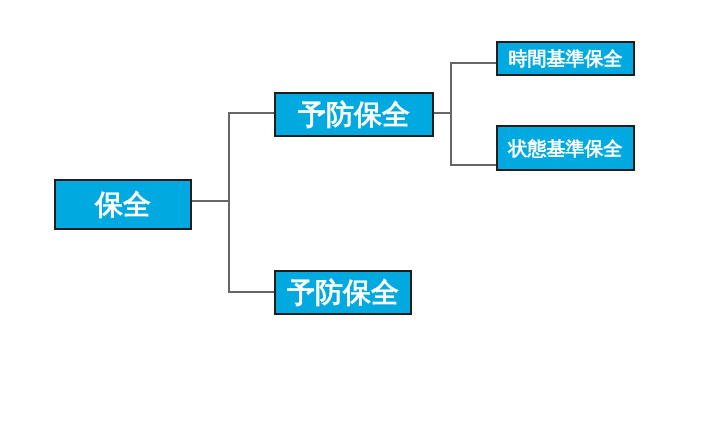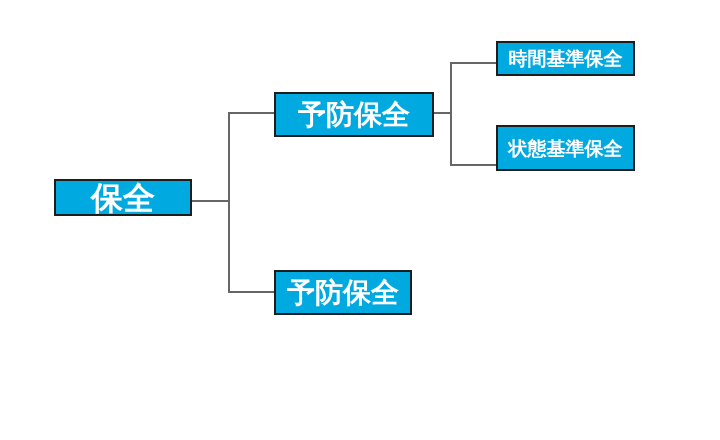--- a/index.html
+++ b/index.html
@@ -25,21 +25,21 @@
     display: flex;
     align-items: center;
     justify-content: center;
     background: var(--node-fill);
     border: 2px solid var(--node-border);
     color: var(--node-text);
     font-weight: bold;
     text-align: center;
     line-height: 1;
   }
-  .node-root       { left: 54px;  top: 179px; width: 138px; height: 37px; font-size: 32px; }
+  .node-root       { left: 54px;  top: 179px; width: 138px; height: 51px; font-size: 28px; }
   .node-preventive { left: 274px; top: 92px;  width: 160px; height: 45px; font-size: 28px; }
   .node-corrective { left: 274px; top: 270px; width: 138px; height: 45px; font-size: 28px; }
   .node-time       { left: 496px; top: 41px;  width: 139px; height: 35px; font-size: 19px; }
   .node-condition  { left: 496px; top: 125px; width: 139px; height: 46px; font-size: 19px; }
   .connector {
     position: absolute;
     background: var(--connector);
   }
   .c-root-h   { left: 192px; top: 200px; width: 38px;  height: 2px; }
   .c-v1       { left: 228px; top: 112px; width: 2px;   height: 181px; }

